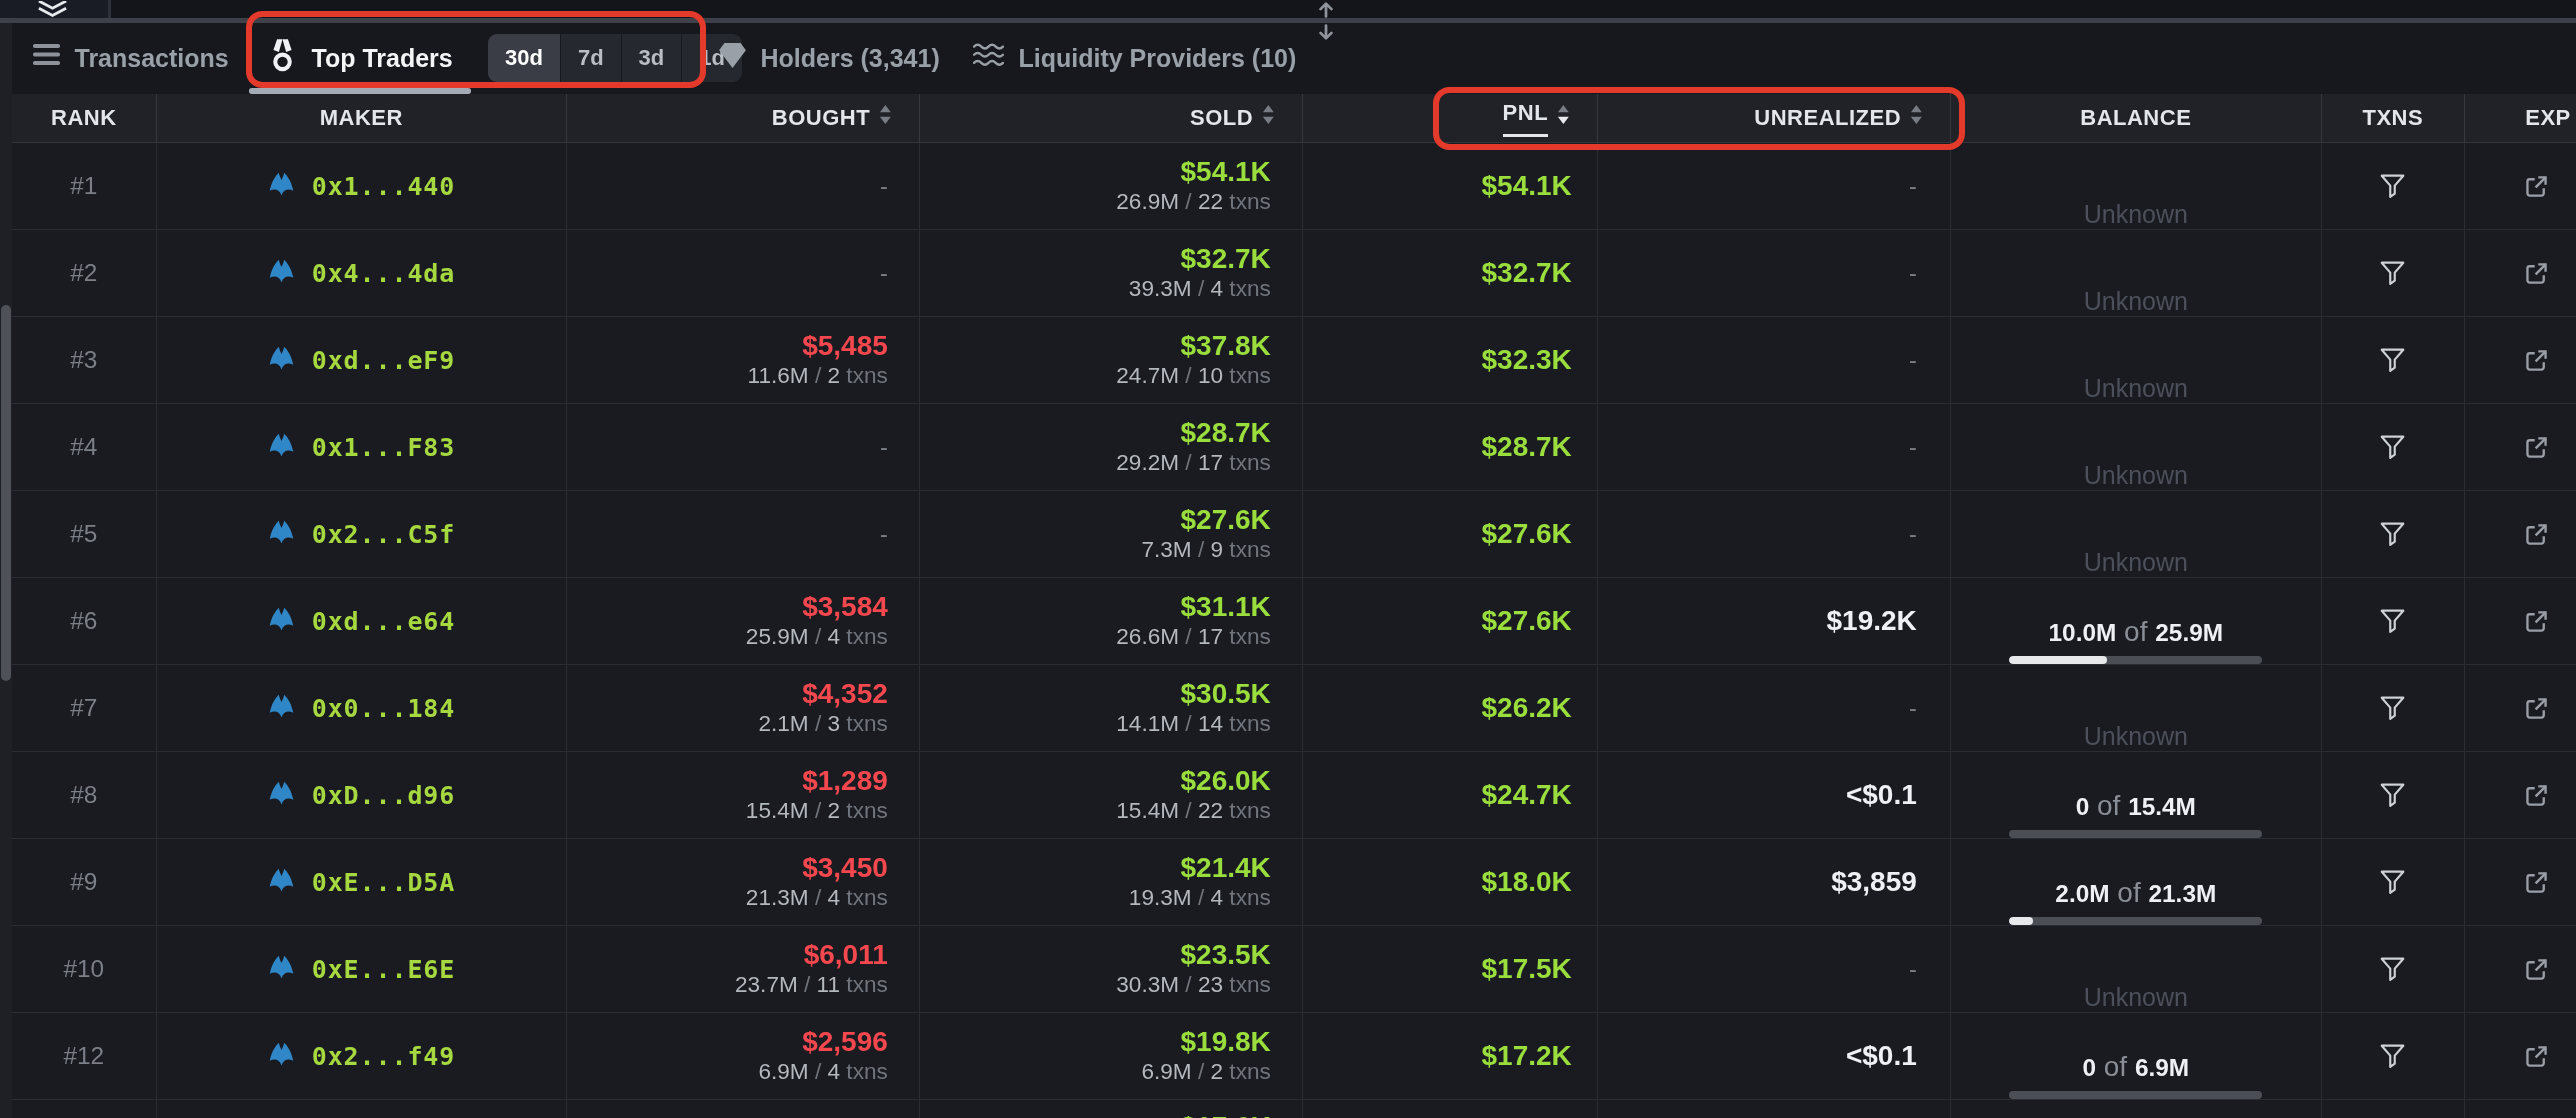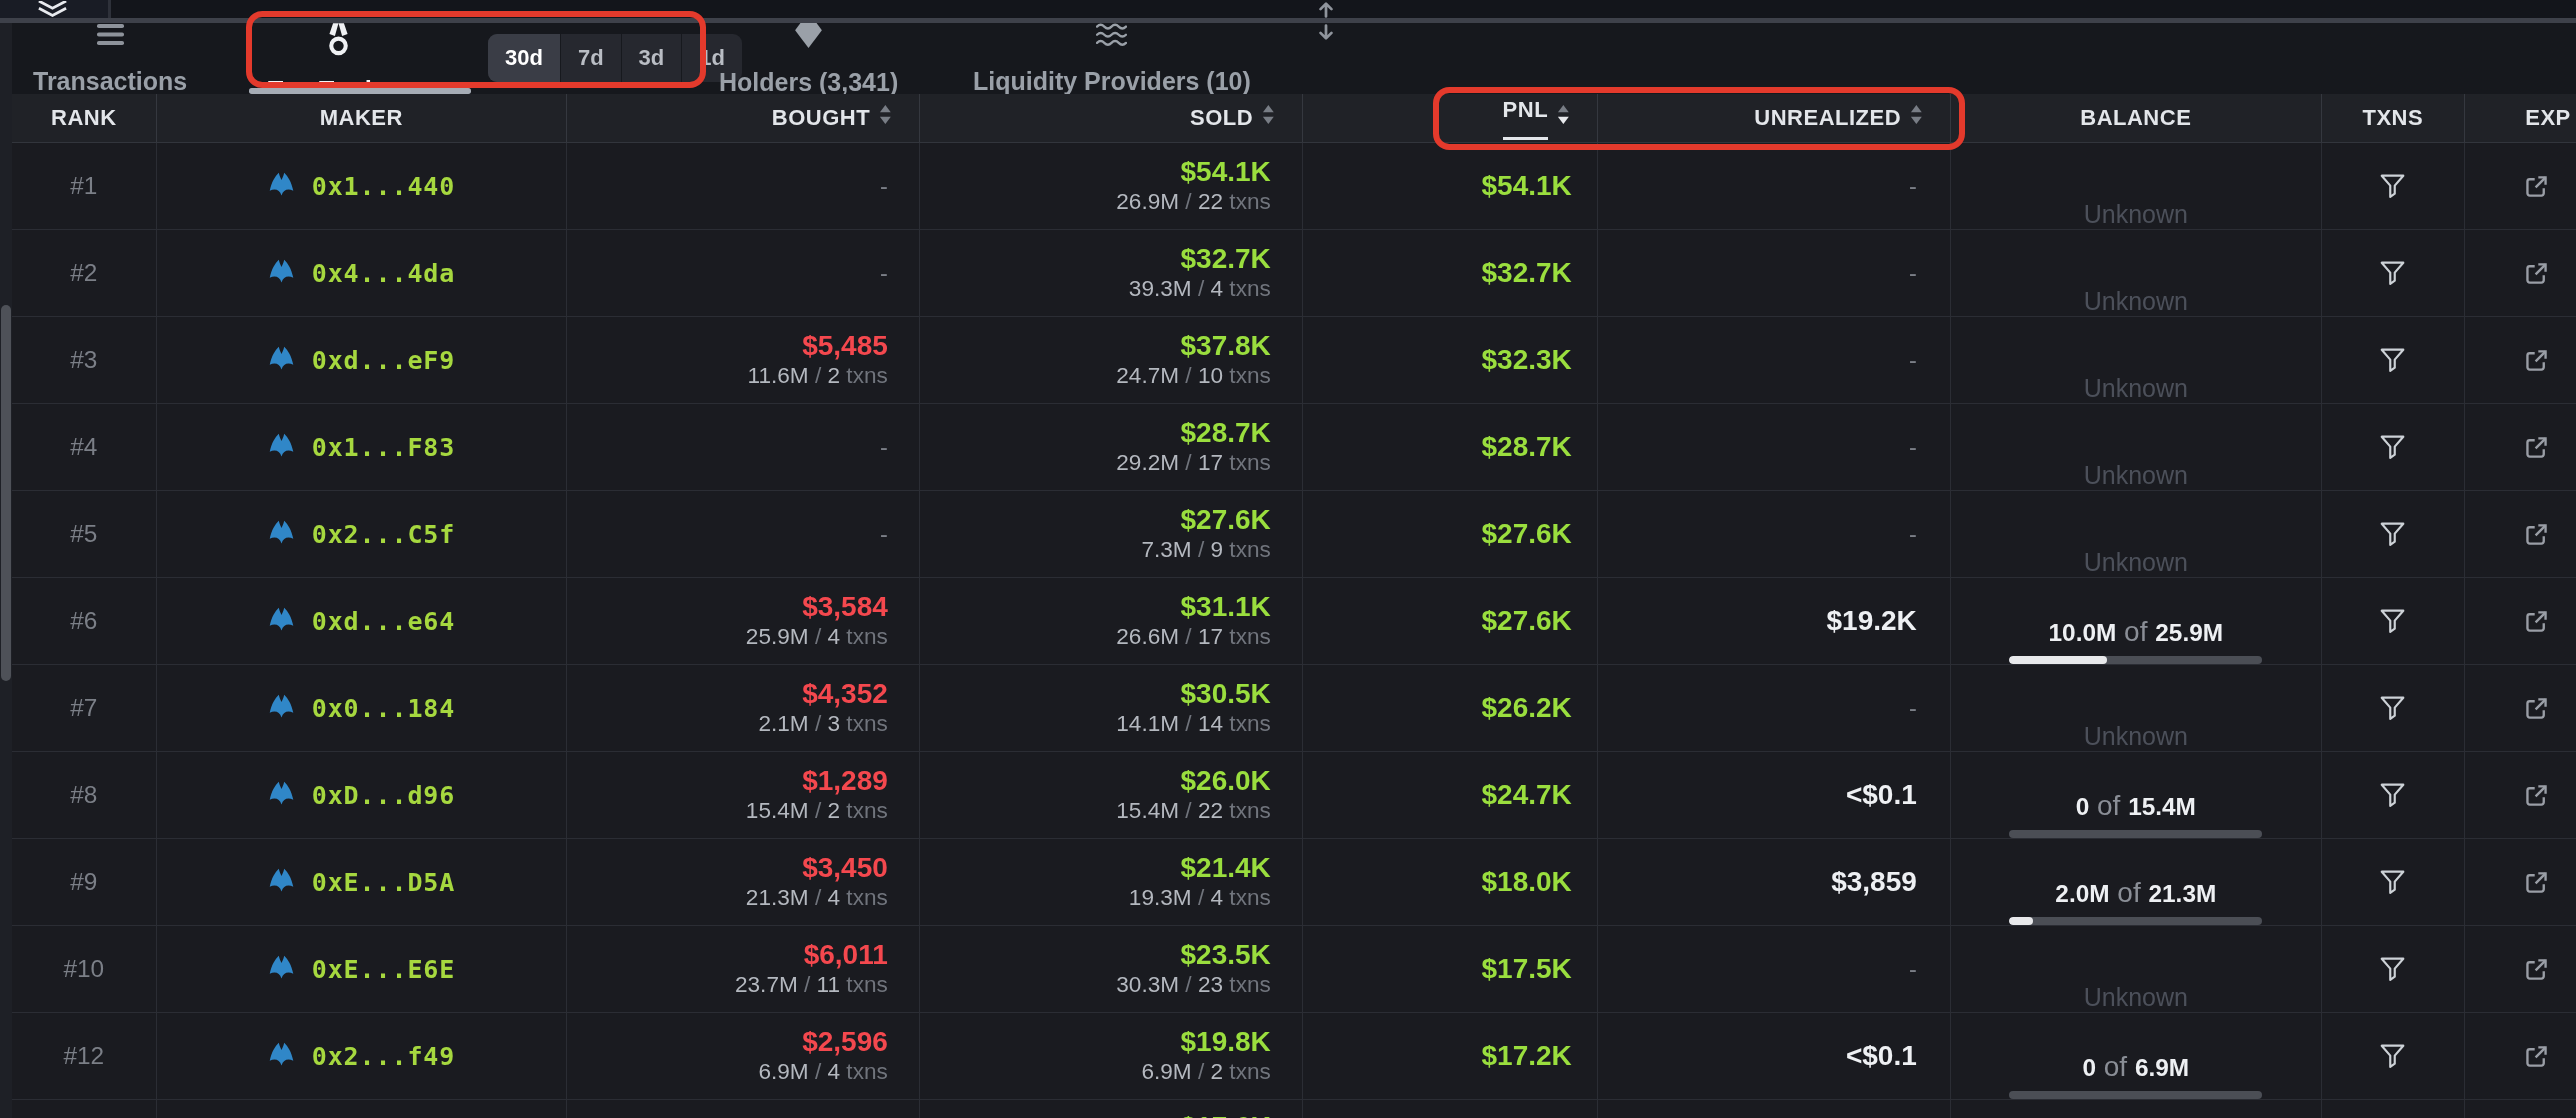--- a/index.html
+++ b/index.html
@@ -19,21 +19,21 @@
   .strip-vdiv{position:absolute;left:108px;top:0;width:2.7px;height:18px;background:#2e313a;}
   .strip-border{position:absolute;left:0;top:18px;width:100%;height:4.5px;background:#3e414a;}
   .collapse-ic{position:absolute;left:36px;top:0.9px;}
   .updown-ic{position:absolute;left:1315px;top:0px;z-index:5;}
 
   
   .tabbar{position:absolute;left:0;top:22.6px;width:100%;height:71px;background:var(--tabbg);}
   .rail{position:absolute;left:0;top:22.6px;width:11.8px;height:1096px;background:#1e2026;}
   .thumb{position:absolute;left:0.9px;top:305px;width:10px;height:376px;background:#4e5158;border-radius:5.4px;z-index:6;}
   .tab{position:absolute;top:22.6px;height:71px;display:flex;align-items:center;gap:14.5px;
-       font-size:25px;font-weight:700;color:var(--grey);cursor:pointer;flex-direction:column;}
+       font-size:25px;font-weight:700;color:var(--grey);cursor:pointer;}
   .tab.active{color:#f3f5f7;}
   .tab-transactions{left:33px;}
   .tab-toptraders{left:268px;}
   .tab-holders{left:719px;}
   .tab-lp{left:973px;}
   .pills{position:absolute;left:488px;top:34px;height:48px;display:flex;align-items:stretch;
          background:#26282f;border-radius:9px;overflow:hidden;}
   .pill{display:flex;align-items:center;justify-content:center;padding:0 17px;
         font-size:22px;font-weight:700;color:#b9bdc4;border-right:1.8px solid #17191e;cursor:pointer;}
   .pill:last-child{border-right:none;}
@@ -43,21 +43,21 @@
 
   
   .grid{display:grid;grid-template-columns:145px 410px 353px 383px 295px 353px 371px 143px 110px;}
   #thead{position:absolute;left:11.8px;top:94px;width:2564px;height:49px;background:var(--headbg);
          border-bottom:1.8px solid #32353c;box-sizing:border-box;}
   .hc{display:flex;align-items:center;justify-content:center;gap:9px;border-right:1.8px solid var(--hline);
       box-sizing:border-box;font-size:22px;font-weight:700;letter-spacing:0.5px;color:#e3e6ea;cursor:pointer;}
   .hc:last-child{border-right:none;}
   .hc.right{justify-content:flex-end;padding-right:27px;}
   .hc.exp{padding-right:4px;}
-  .hlabel.underlined{border-bottom:3.6px solid #e3e6ea;padding-bottom:14px;}
+  .hlabel.underlined{border-bottom:3.6px solid #e3e6ea;padding-bottom:8px;}
 
   #tbody{position:absolute;left:11.8px;top:143px;width:2564px;}
   .row{height:87px;border-bottom:1.8px solid var(--line);box-sizing:border-box;background:var(--rowbg);}
   .c{display:flex;align-items:center;justify-content:center;border-right:1.8px solid var(--line);
      box-sizing:border-box;min-width:0;}
   .c:last-child{border-right:none;}
   .c.money{flex-direction:column;align-items:flex-end;justify-content:center;gap:5.4px;padding-right:31px;}
   .c.pnlc{justify-content:flex-end;padding-right:25px;}
   .c.unrealc{justify-content:flex-end;padding-right:33px;}
   .c.balc{flex-direction:column;gap:8.1px;justify-content:flex-end;}

